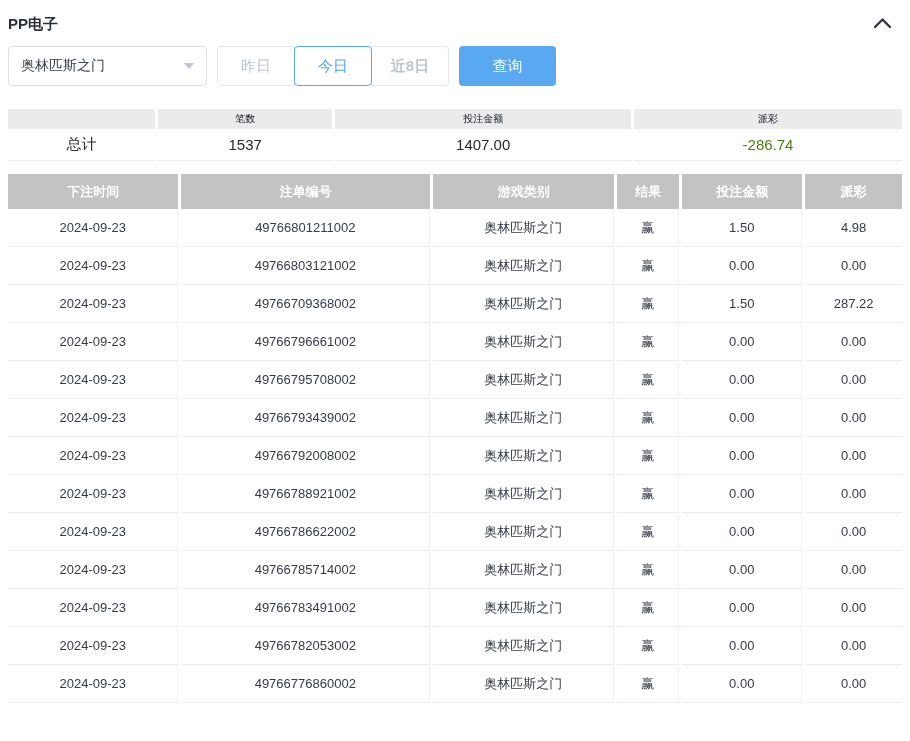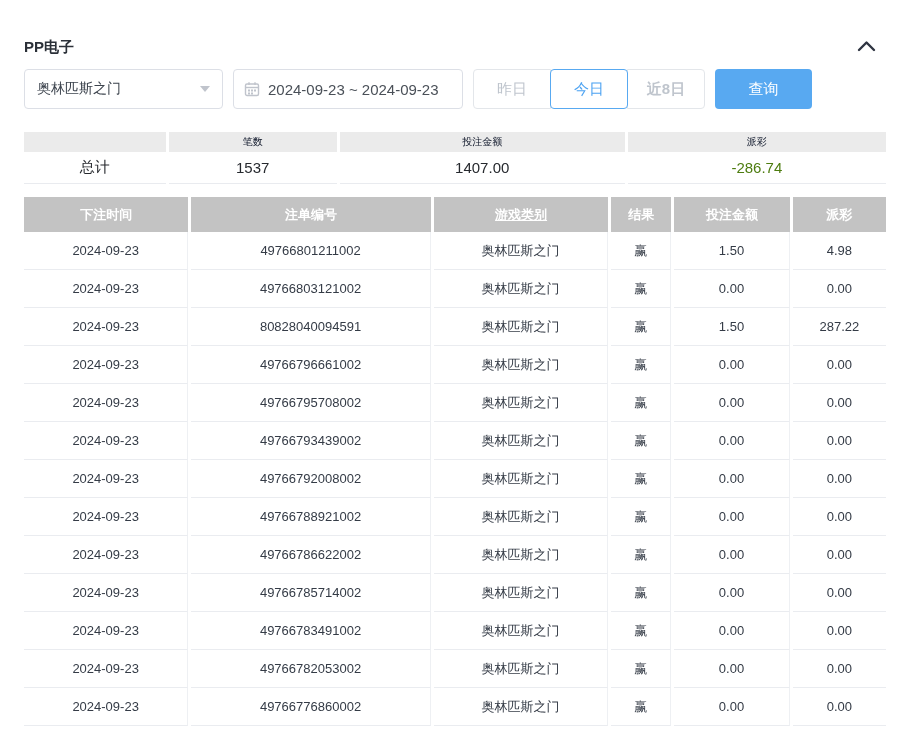--- a/index.html
+++ b/index.html
@@ -2,21 +2,21 @@
 <html><head>
 <meta charset="utf-8">
 <style>
   * { margin: 0; padding: 0; box-sizing: border-box; }
   html, body { background: #fff; }
   body {
     width: 910px; height: 741px; overflow: hidden;
     font-family: "Liberation Sans", "DejaVu Sans", sans-serif;
     color: #333a45;
   }
-  .wrap { padding: 0 24px; margin-top: 23px; }
+  .wrap { padding: 0 8px; }
 
   
   .panel-header {
     display: flex; align-items: center; justify-content: space-between;
     padding-top: 12px; height: 36px;
   }
   .panel-title { font-size: 15px; font-weight: bold; color: #2b3038; }
   .collapse-btn { cursor: pointer; display: flex; align-items: center; padding-right: 10px; }
 
   
@@ -77,21 +77,21 @@
   .detail-table th {
     background: #c3c3c3; height: 35px; font-size: 13px; font-weight: bold; color: #fff;
   }
   .detail-table td {
     background: #fff; height: 38px; font-size: 13px; color: #343b46;
     border-bottom: 1px solid #eaecf0; border-right: 1px solid #eef0f3;
   }
   .detail-table td:last-child { border-right: none; }
   .col-time  { width: 19.2%; }
   .col-order { width: 28.0%; }
-  .col-game  { width: 20.4%; text-decoration: underline; }
+  .col-game  { width: 20.4%; }
   .col-result{ width: 7.0%; }
   .col-bet   { width: 13.5%; }
   .col-pay   { width: 10.9%; }
 </style>
 </head>
 <body>
 
 <div class="wrap">
 
   <div class="panel-header">
@@ -104,36 +104,20 @@
       </span>
     </div>
   </div>
 
   <div class="controls">
     <div class="select-box">
       <span>奥林匹斯之门</span>
       <span class="caret-down"></span>
     </div>
 
-    <div class="date-box">
-      <span class="cal">
-        <svg width="16" height="16" viewBox="0 0 16 16">
-            <rect x="1.5" y="3" width="13" height="11.5" rx="1.5" fill="none" stroke="#c0c4cc" stroke-width="1.4"></rect>
-            <line x1="1.5" y1="6.5" x2="14.5" y2="6.5" stroke="#c0c4cc" stroke-width="1.4"></line>
-            <line x1="5" y1="1.2" x2="5" y2="4" stroke="#c0c4cc" stroke-width="1.4"></line>
-            <line x1="11" y1="1.2" x2="11" y2="4" stroke="#c0c4cc" stroke-width="1.4"></line>
-            <rect x="4" y="8.5" width="2" height="2" fill="#c0c4cc"></rect>
-            <rect x="7" y="8.5" width="2" height="2" fill="#c0c4cc"></rect>
-            <rect x="10" y="8.5" width="2" height="2" fill="#c0c4cc"></rect>
-            <rect x="4" y="11.5" width="2" height="2" fill="#c0c4cc"></rect>
-            <rect x="7" y="11.5" width="2" height="2" fill="#c0c4cc"></rect>
-          </svg>
-      </span>
-      <span>2024-09-23 ~ 2024-09-23</span>
-    </div>
 
     <div class="btn-group">
       <button class="quick-btn">昨日</button>
       <button class="quick-btn active">今日</button>
       <button class="quick-btn">近8日</button>
     </div>
 
     <button class="search-btn">查询</button>
   </div>
 
@@ -182,21 +166,21 @@
           <tr>
             <td>2024-09-23</td>
             <td>49766803121002</td>
             <td>奥林匹斯之门</td>
             <td>赢</td>
             <td>0.00</td>
             <td>0.00</td>
           </tr>
           <tr>
             <td>2024-09-23</td>
-            <td>80828040094591</td>
+            <td>49766709368002</td>
             <td>奥林匹斯之门</td>
             <td>赢</td>
             <td>1.50</td>
             <td>287.22</td>
           </tr>
           <tr>
             <td>2024-09-23</td>
             <td>49766796661002</td>
             <td>奥林匹斯之门</td>
             <td>赢</td>

